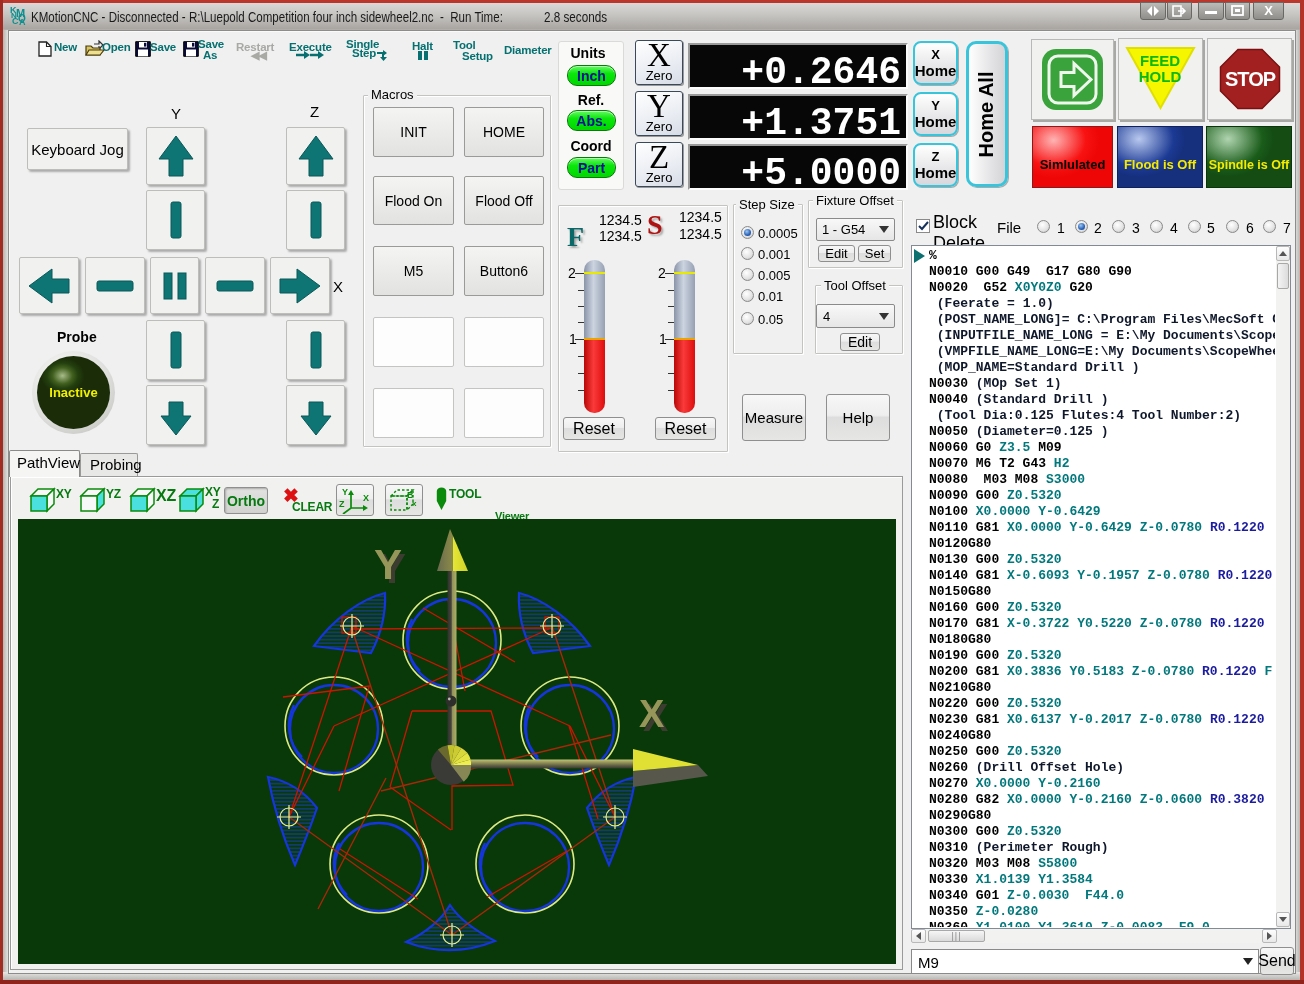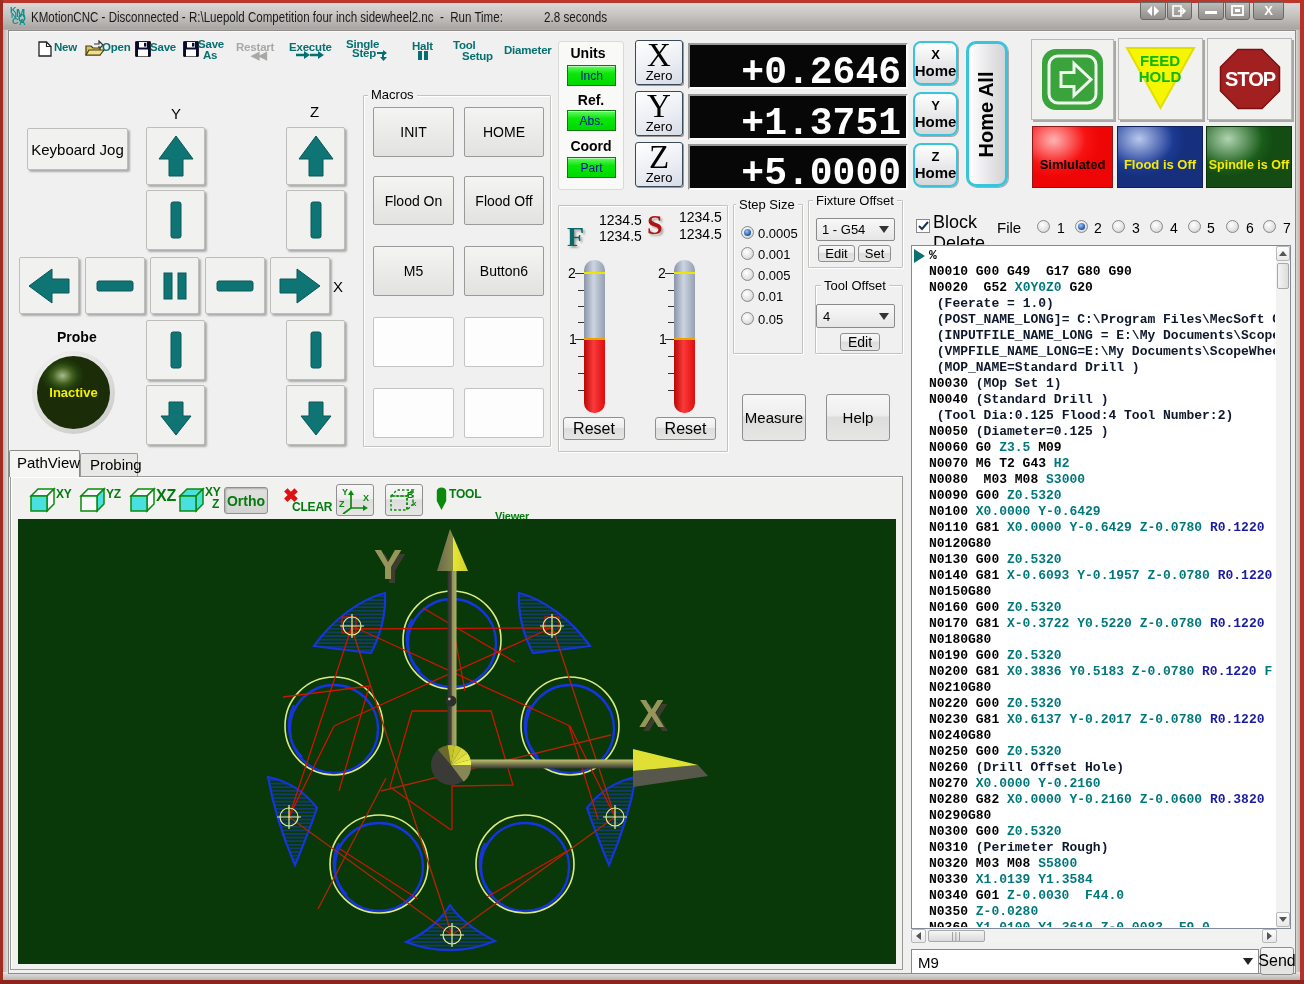--- a/index.html
+++ b/index.html
@@ -5,21 +5,21 @@
 .a{position:absolute}
 .c{display:flex;align-items:center;justify-content:center}
 .jb{position:absolute;background:#f1f1f0;border:1px solid #bdbdba;border-radius:2px;box-shadow:2px 2px 2px rgba(90,90,90,.45);display:flex;align-items:center;justify-content:center}
 .btn{position:absolute;background:linear-gradient(#f7f7f7,#eeeeee 45%,#dddddd 50%,#e6e6e4);border:1px solid #8f8f8f;border-radius:3px;color:#000;display:flex;align-items:center;justify-content:center}
 .mb{position:absolute;background:linear-gradient(#f4f4f3,#e2e2e0);border:1px solid #9a9a98;border-radius:2px;color:#000;display:flex;align-items:center;justify-content:center;font-size:14px}
 .eb{position:absolute;background:#fdfdfd;border:1px solid #c4c4c2;border-radius:2px}
 .gb{position:absolute;border:1px solid #c3c3c0;box-shadow:inset 1px 1px 0 #fff,1px 1px 0 #fff;border-radius:1px}
 .gt{position:absolute;font-size:13px;color:#000;background:#f0f0f0;padding:0 3px;white-space:nowrap}
 .t{position:absolute;font-weight:bold;font-size:11.5px;color:#067070;white-space:nowrap;letter-spacing:-0.2px}
 .bk{position:absolute;font-size:13px;color:#000;white-space:nowrap}
-.grn{position:absolute;background:linear-gradient(#64fa64,#0ae60a 40%,#00d800);border:1px solid #0a7a0a;border-radius:0;box-shadow:inset 0 1px 0 #b0ffb0;color:#000f9a;font-weight:normal;font-size:12px;display:flex;align-items:center;justify-content:center}
+.grn{position:absolute;background:linear-gradient(#64fa64,#0ae60a 40%,#00d800);border:1px solid #0a7a0a;border-radius:10px;box-shadow:inset 0 1px 0 #b0ffb0;color:#000f9a;font-weight:bold;font-size:14px;display:flex;align-items:center;justify-content:center}
 .zb{position:absolute;width:48px;height:45px;background:linear-gradient(160deg,#ffffff,#e9ecf2 60%,#d7dce6);border:1px solid #3a4a5a;border-radius:3px;box-shadow:1px 1px 0 #9a9a9a}
 .dro{position:absolute;width:220px;height:46px;background:#070707;border-top:2px solid #9a9a9a;border-left:2px solid #9a9a9a;border-right:2px solid #fcfcfc;border-bottom:2px solid #fcfcfc;color:#fff;font:bold 38px/42px "Liberation Mono",monospace;text-align:right;padding-right:5px;padding-top:7px}
 .hb{position:absolute;width:45px;height:44px;background:linear-gradient(#ffffff,#e8e8ea 55%,#d8d8dc);border:2px solid #38c4da;border-radius:8px;display:flex;flex-direction:column;align-items:center;justify-content:center;font-weight:bold;color:#000;box-shadow:1px 1px 0 #aaa}
 .rad{position:absolute;width:13px;height:13px;border-radius:50%;background:radial-gradient(circle at 40% 35%,#ffffff,#e2e2e2 60%,#b8b8b8);border:1px solid #8a8a8a}
 .rad.on::after{content:"";position:absolute;inset:2px;border-radius:50%;background:radial-gradient(circle at 40% 35%,#9cc8f0,#2860b8 60%,#123a80)}
 .tick{position:absolute;background:#333;height:1px}
 .big{position:absolute;border:1px solid #b8b8b6;background:#f1f1f0;box-shadow:2px 2px 0 #a8a8a5}
 .gg{color:#067a10}
 pre{margin:0}
 #gc i{font-style:normal;color:#00787c}
@@ -370,21 +370,21 @@
 <pre id="gc" style="font:bold 13px/16px 'Liberation Mono',monospace;color:#000">%
 N0010 G00 G49  G17 G80 G90
 N0020  G52 <i>X0Y0Z0</i> G20
  <b>(Feerate = 1.0)</b>
  <b>(POST_NAME_LONG]= C:\Program Files\MecSoft C</b>
  <b>(INPUTFILE_NAME_LONG = E:\My Documents\Scope</b>
  <b>(VMPFILE_NAME_LONG=E:\My Documents\ScopeWhee</b>
  <b>(MOP_NAME=Standard Drill )</b>
 N0030 <b>(MOp Set 1)</b>
 N0040 <b>(Standard Drill )</b>
- <b>(Tool Dia:0.125 Flood:4 Tool Number:2)</b>
+ <b>(Tool Dia:0.125 Flutes:4 Tool Number:2)</b>
 N0050 <b>(Diameter=0.125 )</b>
 N0060 G0 <i>Z3.5</i> M09
 N0070 M6 T2 G43 <i>H2</i>
 N0080  M03 M08 <i>S3000</i>
 N0090 G00 <i>Z0.5320</i>
 N0100 <i>X0.0000 Y-0.6429</i>
 N0110 G81 <i>X0.0000 Y-0.6429 Z-0.0780</i> <u>R0.1220</u>
 N0120G80
 N0130 G00 <i>Z0.5320</i>
 N0140 G81 <i>X-0.6093 Y-0.1957 Z-0.0780</i> <u>R0.1220</u>

